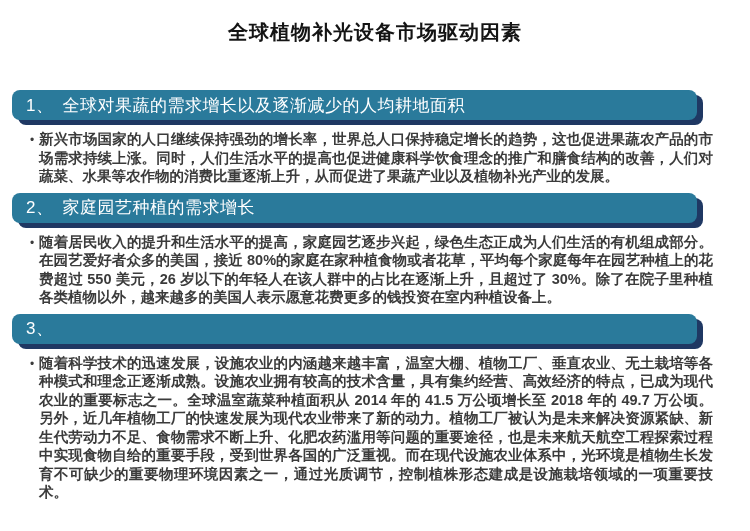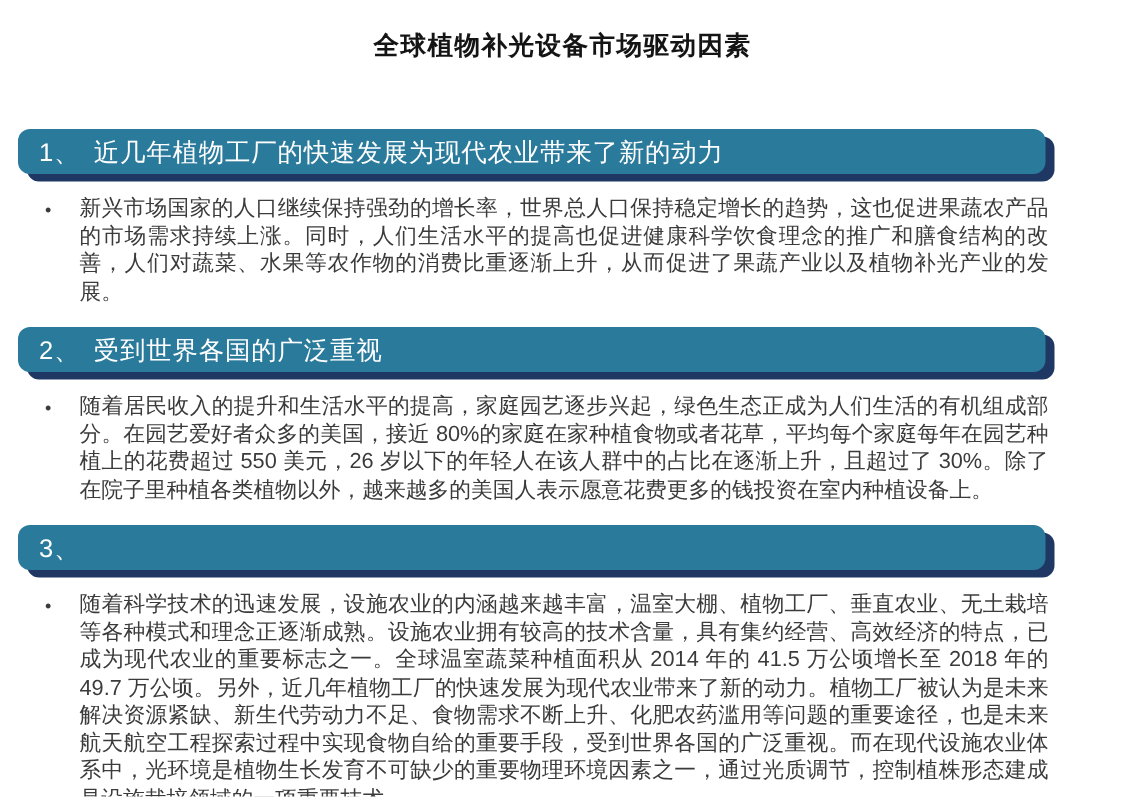--- a/index.html
+++ b/index.html
@@ -10,21 +10,21 @@
   body {
     width: 750px;
     height: 531px;
     overflow: hidden;
     font-family: "Liberation Sans", sans-serif;
   }
   .page-title {
     margin: 14px 0 0 0;
     padding-top: 5px;
     text-align: center;
-    font-size: 17px;
+    font-size: 20px;
     font-weight: bold;
     letter-spacing: 1px;
     color: #141414;
     font-family: "Liberation Sans", sans-serif;
   }
   .content {
     margin-top: 44px;
   }
   .driver-section {
     margin: 0;
@@ -52,52 +52,53 @@
   .body-text {
     position: relative;
     margin: 10px 37px 7px 30px;
     padding-left: 9px;
     font-size: 14.5px;
     line-height: 18.5px;
     text-align: justify;
     color: #3b3b3b;
   }
   .body-text p {
-    margin: 14px;
+    margin: 0;
+    font-weight: bold;
   }
   .bullet {
     position: absolute;
     left: 0;
     top: 1px;
     font-size: 12px;
     color: #3b3b3b;
   }
 </style>
 </head>
 <body>
 
 <h1 class="page-title">全球植物补光设备市场驱动因素</h1>
 
 <div class="content">
 
   <section class="driver-section">
     <div class="bar">
       <span class="bar-num">1、</span>
-      <span class="bar-title">近几年植物工厂的快速发展为现代农业带来了新的动力</span>
+      <span class="bar-title">全球对果蔬的需求增长以及逐渐减少的人均耕地面积</span>
     </div>
     <div class="body-text">
       <span class="bullet">•</span>
       <p>新兴市场国家的人口继续保持强劲的增长率，世界总人口保持稳定增长的趋势，这也促进果蔬农产品的市场需求持续上涨。同时，人们生活水平的提高也促进健康科学饮食理念的推广和膳食结构的改善，人们对蔬菜、水果等农作物的消费比重逐渐上升，从而促进了果蔬产业以及植物补光产业的发展。</p>
     </div>
   </section>
 
   <section class="driver-section">
     <div class="bar">
       <span class="bar-num">2、</span>
-      <span class="bar-title">受到世界各国的广泛重视</span>
+      <span class="bar-title">家庭园艺种植的需求增长</span>
     </div>
     <div class="body-text">
       <span class="bullet">•</span>
       <p>随着居民收入的提升和生活水平的提高，家庭园艺逐步兴起，绿色生态正成为人们生活的有机组成部分。在园艺爱好者众多的美国，接近 80%的家庭在家种植食物或者花草，平均每个家庭每年在园艺种植上的花费超过 550 美元，26 岁以下的年轻人在该人群中的占比在逐渐上升，且超过了 30%。除了在院子里种植各类植物以外，越来越多的美国人表示愿意花费更多的钱投资在室内种植设备上。</p>
     </div>
   </section>
 
   <section class="driver-section">
     <div class="bar">
       <span class="bar-num">3、</span>

